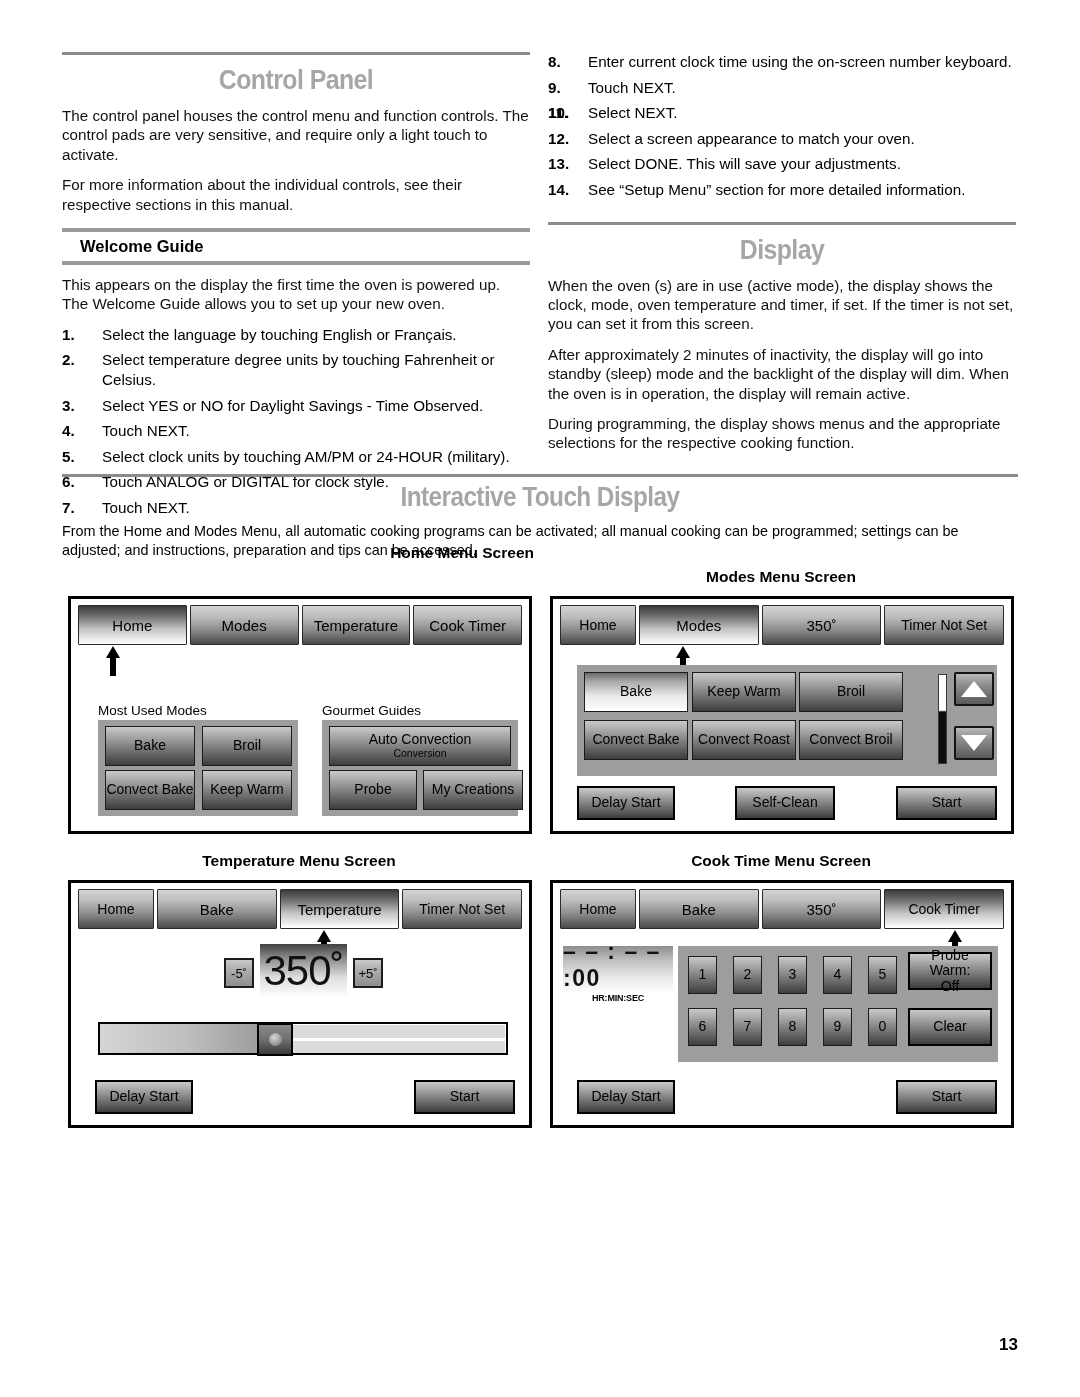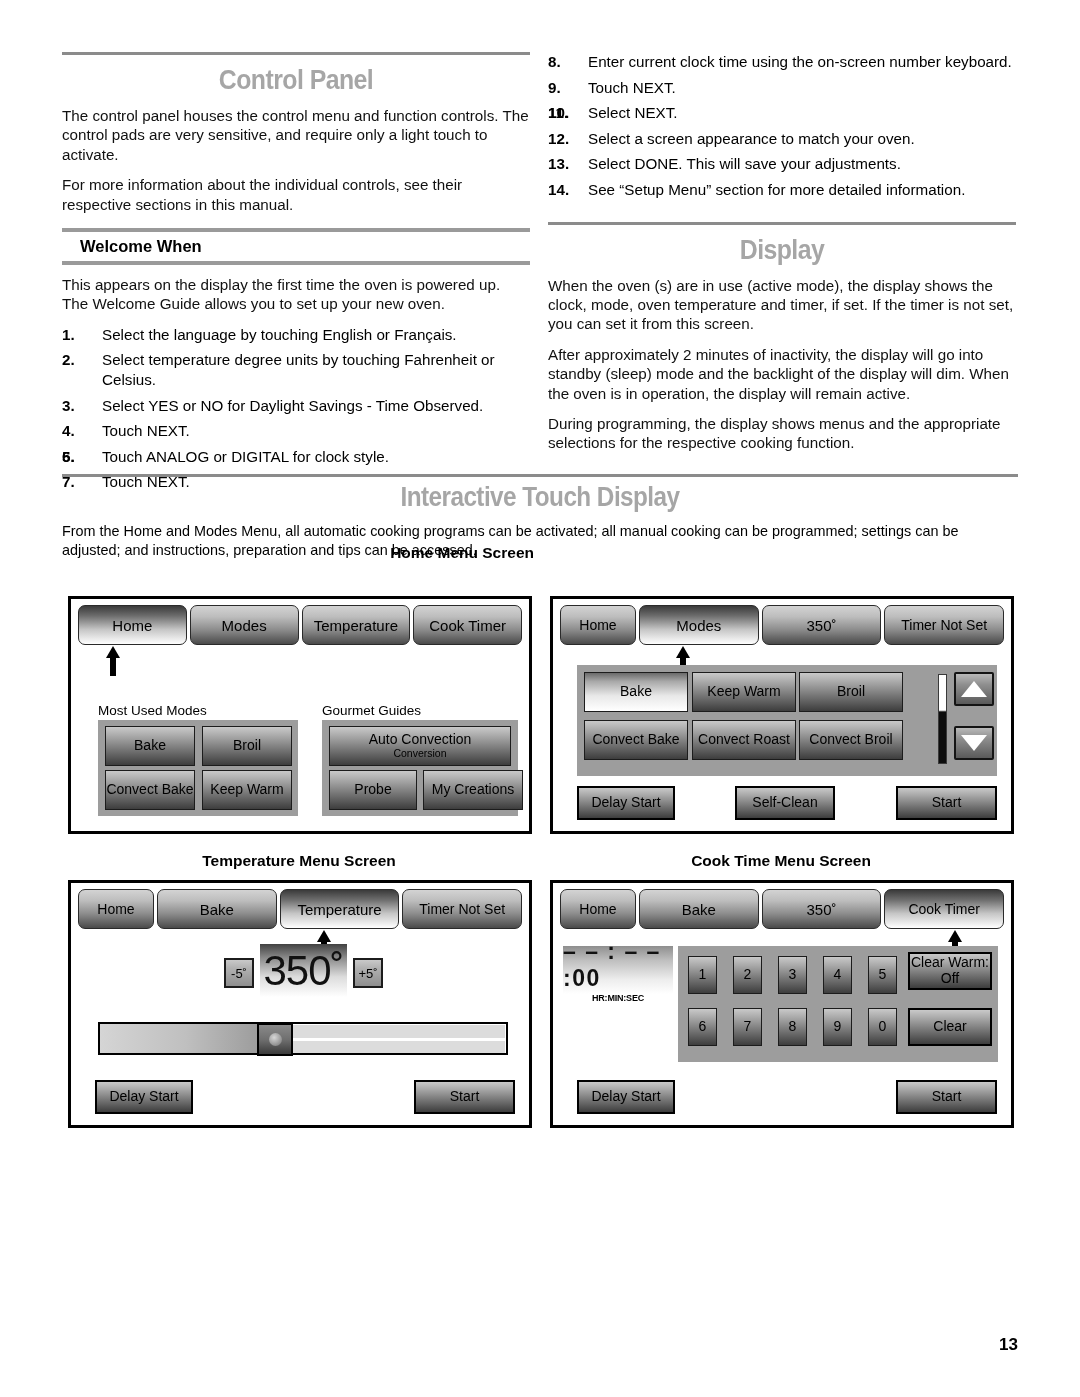--- a/index.html
+++ b/index.html
@@ -146,21 +146,21 @@
     flex: 1;
     position: relative;
     border: 1px solid #2a2a2a;
     box-sizing: border-box;
     display: flex;
     align-items: center;
     justify-content: center;
     font-size: 15px;
     color: #000;
     background: linear-gradient(to bottom, #d3d3d3 0%, #bdbdbd 28%, #8d8d8d 62%, #4a4a4a 100%);
-    border-radius: 7px;
+    border-radius: 1px;
   }
   .tab.active {
     background: linear-gradient(to bottom, #3a3a3a 0%, #6d6d6d 26%, #c6c6c6 62%, #ffffff 100%);
     color: #000;
   }
   .tab.small { font-size: 14px; }
   .tab.narrow { flex: 0 0 76px; }
   .arrow-marker {
     position: absolute;
     width: 14px;
@@ -337,32 +337,32 @@
 <div class="page">
 
   <div class="col col-left">
     <div class="rule-top"></div>
     <h1 class="section-title">Control Panel</h1>
     <p class="body">The control panel houses the control menu and function controls. The control pads are very sensitive, and require only a light touch to activate.</p>
     <p class="body">For more information about the individual controls, see their respective sections in this manual.</p>
 
     <div class="subhead-wrap">
       <div class="subhead-bar-top"></div>
-      <div class="subhead-text">Welcome When</div>
+      <div class="subhead-text">Welcome Guide</div>
       <div class="subhead-bar-bot"></div>
     </div>
 
     <p class="body">This appears on the display the first time the oven is powered up. The Welcome Guide allows you to set up your new oven.</p>
 
     <ol class="steps">
       <li><span class="num">1.</span><span>Select the language by touching English or Français.</span></li>
       <li><span class="num">2.</span><span>Select temperature degree units by touching Fahrenheit or Celsius.</span></li>
       <li><span class="num">3.</span><span>Select YES or NO for Daylight Savings - Time Observed.</span></li>
       <li><span class="num">4.</span><span>Touch NEXT.</span></li>
-      <li><span class="num">5.</span></li>
+      <li><span class="num">5.</span><span>Select clock units by touching AM/PM or 24-HOUR (military).</span></li>
       <li><span class="num">6.</span><span>Touch ANALOG or DIGITAL for clock style.</span></li>
       <li><span class="num">7.</span><span>Touch NEXT.</span></li>
     </ol>
   </div>
 
   <div class="col col-right">
     <ol class="steps">
       <li><span class="num wide">8.</span><span>Enter current clock time using the on-screen number keyboard.</span></li>
       <li><span class="num wide">9.</span><span>Touch NEXT.</span></li>
       <li><span class="num wide">10.</span></li>
@@ -380,20 +380,21 @@
     <p class="body">During programming, the display shows menus and the appropriate selections for the respective cooking function.</p>
   </div>
 
   <div class="itd-wrap">
     <div class="itd-rule"></div>
     <h1 class="itd-title">Interactive Touch Display</h1>
     <p class="itd-intro">From the Home and Modes Menu, all automatic cooking programs can be activated; all manual cooking can be programmed; settings can be adjusted; and instructions, preparation and tips can be accessed.</p>
   </div>
 
   <div class="screen-label" style="left:64px; top:544px;text-align:right;">Home Menu Screen</div>
+  <div class="screen-label" style="left:546px; top:568px;">Modes Menu Screen</div>
   <div class="screen-label" style="left:64px; top:852px;">Temperature Menu Screen</div>
   <div class="screen-label" style="left:546px; top:852px;">Cook Time Menu Screen</div>
 
   <div class="screen" style="left:68px; top:596px; width:464px; height:238px;">
     <div class="screen-inner">
       <div class="tabbar">
         <div class="tab active">Home</div>
         <div class="tab">Modes</div>
         <div class="tab">Temperature</div>
         <div class="tab">Cook Timer</div>
@@ -504,21 +505,21 @@
         <span class="timer-unit">HR:MIN:SEC</span>
       </div>
 
       <div class="panel-grey" style="left:122px; top:60px; width:320px; height:116px;"></div>
       <div class="btn" style="left:132px; top:70px; width:29px; height:38px;">1</div>
       <div class="btn" style="left:177px; top:70px; width:29px; height:38px;">2</div>
       <div class="btn" style="left:222px; top:70px; width:29px; height:38px;">3</div>
       <div class="btn" style="left:267px; top:70px; width:29px; height:38px;">4</div>
       <div class="btn" style="left:312px; top:70px; width:29px; height:38px;">5</div>
       <div class="btn thickborder" style="left:352px; top:66px; width:84px; height:38px;">
-        <span>Clear Warm:</span>
+        <span>Probe Warm:</span>
         <span>Off</span>
       </div>
       <div class="btn" style="left:132px; top:122px; width:29px; height:38px;">6</div>
       <div class="btn" style="left:177px; top:122px; width:29px; height:38px;">7</div>
       <div class="btn" style="left:222px; top:122px; width:29px; height:38px;">8</div>
       <div class="btn" style="left:267px; top:122px; width:29px; height:38px;">9</div>
       <div class="btn" style="left:312px; top:122px; width:29px; height:38px;">0</div>
       <div class="btn thickborder" style="left:352px; top:122px; width:84px; height:38px;">Clear</div>
 
       <div class="btn thickborder" style="left:21px; top:194px; width:98px; height:34px;">Delay Start</div>

